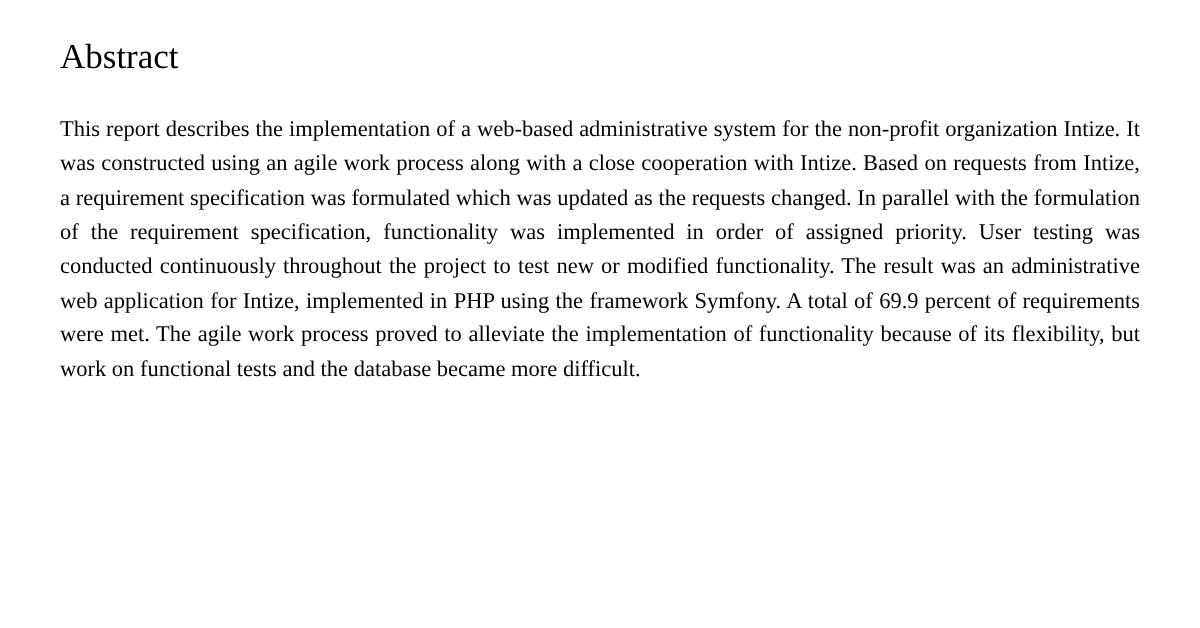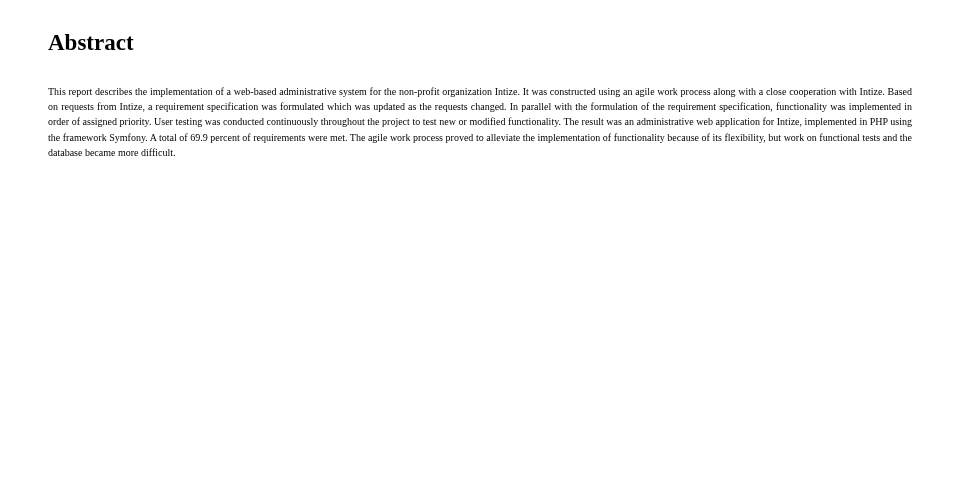--- a/index.html
+++ b/index.html
@@ -12,28 +12,28 @@
       width: 960px;
       height: 502px;
       background-color: #ffffff;
       font-family: "Computer Modern", "Latin Modern", Georgia, "Times New Roman", serif;
       color: #000000;
       padding: 30px 48px 30px 48px;
       overflow: hidden;
     }
 
     .abstract-title {
-      font-size: 23px;
-      font-weight: bold;
+      font-size: 28px;
+      font-weight: normal;
       margin-bottom: 28px;
       letter-spacing: 0px;
     }
 
     .abstract-body {
-      font-size: 10px;
+      font-size: 18px;
       line-height: 1.52;
       text-align: justify;
       hyphens: auto;
     }
   </style>
 </head>
 <body>
 
 <h1 class="abstract-title">Abstract</h1>
 

